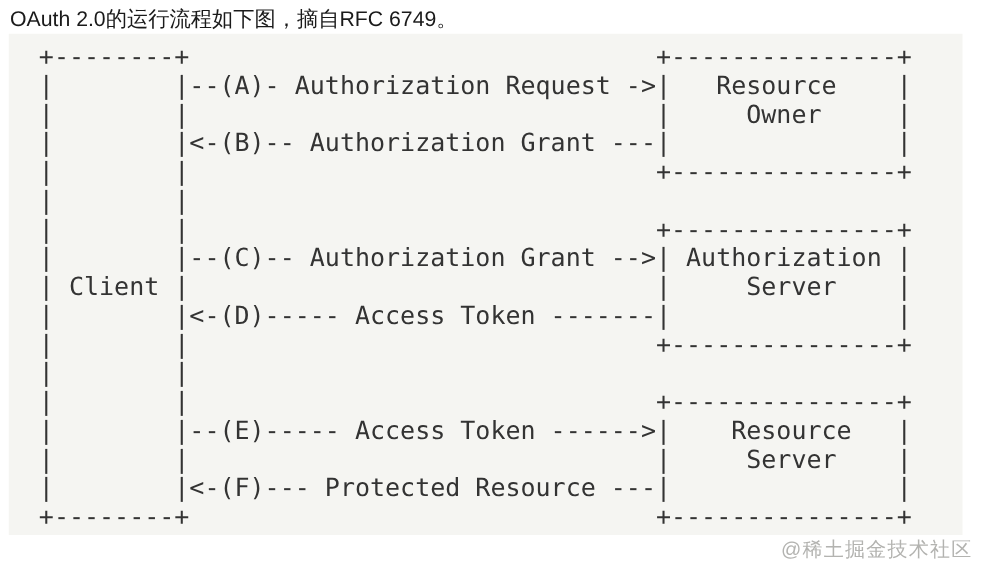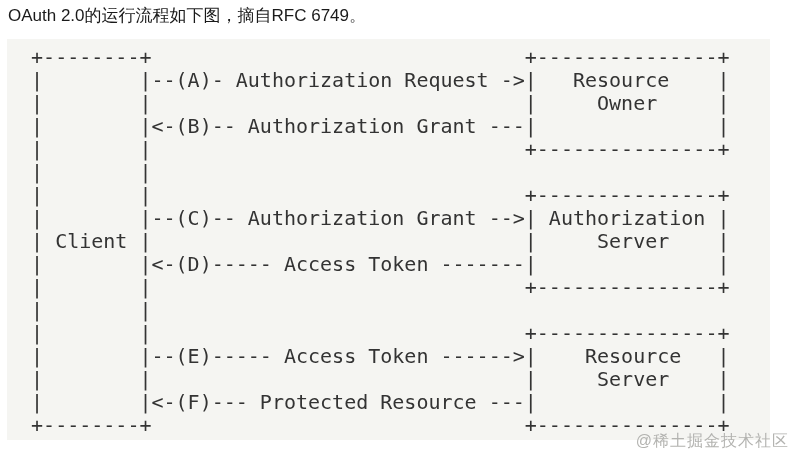--- a/index.html
+++ b/index.html
@@ -8,42 +8,42 @@
     background: #ffffff;
   }
   body {
     width: 793px;
     height: 461px;
     position: relative;
     overflow: hidden;
     font-family: "Liberation Sans", "DejaVu Sans", sans-serif;
   }
   .intro {
-    margin: 5px 8px 13px 8px;
+    margin: 5px 8px 1px 8px;
     font-size: 17px;
     line-height: 21px;
     color: #1a1a1a;
   }
   .codeblock {
     margin: 0 23px 0 7px;
     background: #f5f5f2;
     padding: 7px 0 3px 0;
   }
   .ascii {
     margin: 0;
     font-family: "DejaVu Sans Mono", "Liberation Mono", monospace;
     font-size: 20px;
     line-height: 23px;
     color: #333333;
     white-space: pre;
     letter-spacing: 0;
   }
   .watermark {
     position: absolute;
-    right: 4px;
+    right: 15px;
     top: 431px;
     font-size: 16px;
     line-height: 20px;
     color: #b3b3b0;
     letter-spacing: 1px;
     pointer-events: none;
   }
 </style>
 </head>
 <body>

